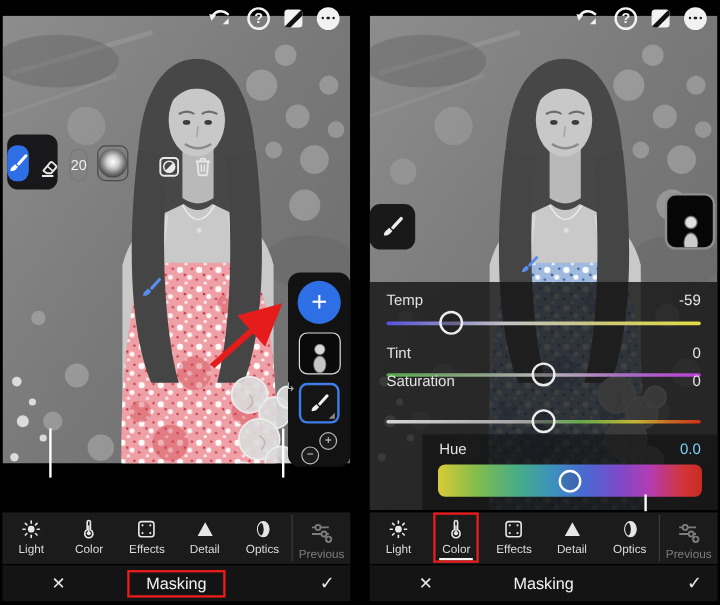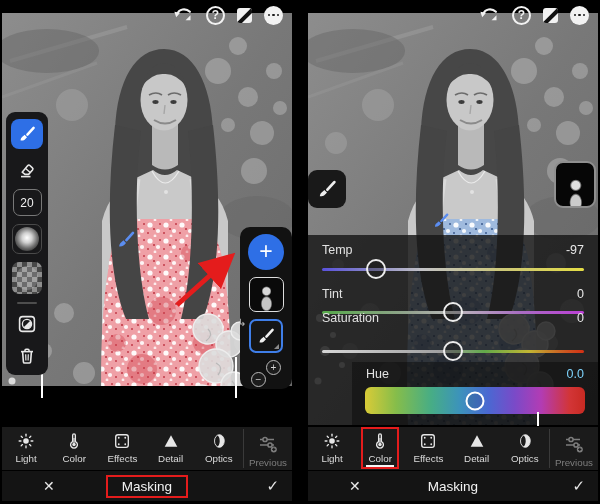--- a/index.html
+++ b/index.html
@@ -23,21 +23,21 @@
              font-size:12px;font-weight:bold;color:#f2f2f2;box-sizing:border-box;}
   .more-ic{width:19px;height:19px;border-radius:50%;background:#f2f2f2;
            display:flex;align-items:center;justify-content:center;gap:2px;}
   .more-ic i{width:2.6px;height:2.6px;border-radius:50%;background:#1a1a1a;}
   .slash-ic{width:15px;height:15px;border-radius:3px;background:#f2f2f2;position:relative;overflow:hidden;}
   .slash-ic:after{content:"";position:absolute;left:-3px;top:5.5px;width:26px;height:3.5px;
                   background:#111;transform:rotate(-45deg);}
 
   
   .sidebar{position:absolute;left:4px;top:112px;width:42px;background:#18181a;border-radius:9px;
-           display:flex;flex-direction:column;align-items:center;padding:7px 0;gap:8px;z-index:20;}
+           display:flex;flex-direction:row;align-items:flex-end;padding:7px 0;gap:8px;z-index:20;}
   .sb-brush{width:32px;height:30px;border-radius:8px;background:#2e6fe6;
             display:flex;align-items:center;justify-content:center;}
   .sb-plain{width:30px;height:24px;display:flex;align-items:center;justify-content:center;color:#e8e8e8;}
   .sb-size{width:29px;height:27px;border:1.5px solid #787878;border-radius:7px;box-sizing:border-box;
            display:flex;align-items:center;justify-content:center;color:#f0f0f0;font-size:12px;}
   .sb-feather{width:30px;height:30px;border:1px solid #4a4a4a;border-radius:7px;box-sizing:border-box;
               display:flex;align-items:center;justify-content:center;}
   .sb-feather i{width:24px;height:24px;border-radius:50%;
       background:radial-gradient(circle at 50% 45%,#ffffff 0%,#d0d0d0 28%,#6e6e6e 58%,#262626 85%);}
   .sb-flow{width:30px;height:32px;border-radius:7px;overflow:hidden;position:relative;opacity:.9;
@@ -503,21 +503,21 @@
 
   <div class="rthumb"></div>
 
   <svg class="cursor" style="left:124px;top:212px;" width="18" height="17" viewBox="0 0 18 18">
       <use href="#i-brush"></use>
     </svg>
 
   <div class="sliders">
     <div class="srow-label" style="top:8px;align-items:flex-end;">
       <span>Temp</span>
-      <span class="val">-97</span>
+      <span class="val">-59</span>
     </div>
     <div class="trackwrap" style="top:24px;">
       <div class="track t-temp"></div>
       <div class="knob" style="left: 20.5%;"></div>
     </div>
 
     <div class="srow-label" style="top:52px;">
       <span>Tint</span>
       <span class="val">0</span>
     </div>

